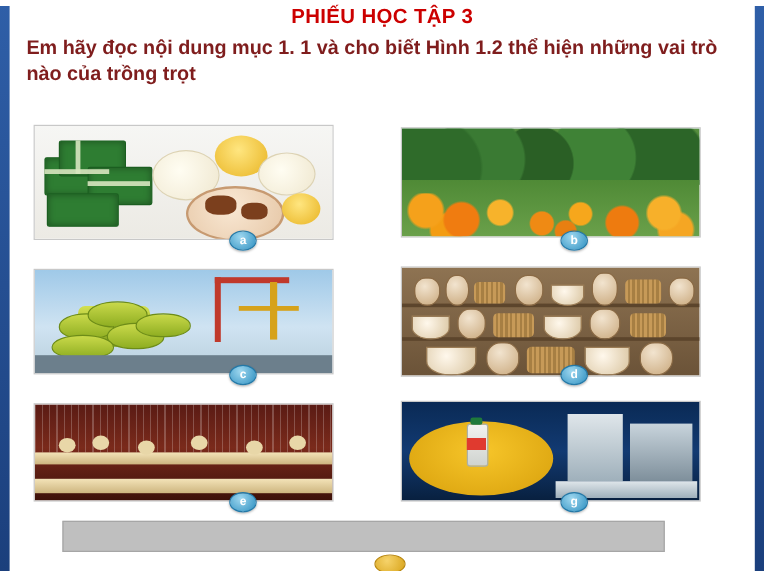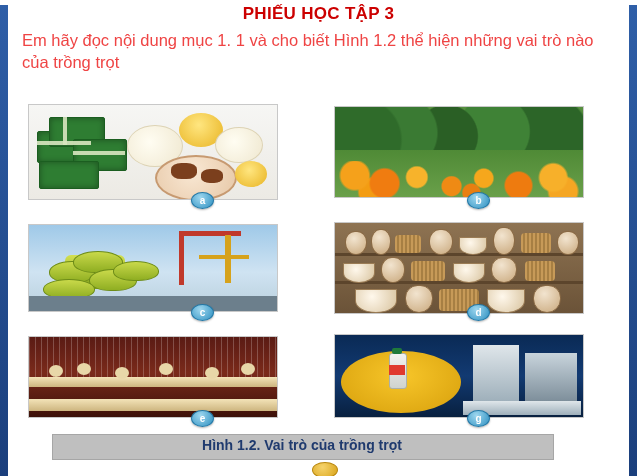--- a/index.html
+++ b/index.html
@@ -55,22 +55,22 @@
     color: #cc0000;
     font-weight: bold;
     font-size: 17px;
     letter-spacing: 0.3px;
   }
   .question {
     position: absolute;
     top: 30px;
     left: 22px;
     width: 590px;
-    color: #ef4444;
-    font-weight: normal;
+    color: #7f1d1d;
+    font-weight: bold;
     font-size: 16.5px;
     line-height: 1.32;
   }
 
   
   .figures {
     position: absolute;
     top: 104px;
     left: 24px;
     width: 584px;
@@ -361,16 +361,15 @@
 
     <div class="badge badge-a">a</div>
     <div class="badge badge-b">b</div>
     <div class="badge badge-c">c</div>
     <div class="badge badge-d">d</div>
     <div class="badge badge-e">e</div>
     <div class="badge badge-g">g</div>
   </div>
 
   <div class="caption-bar"></div>
-  <div class="caption-text">Hình 1.2. Vai trò của trồng trọt</div>
   <div class="caption-knob"></div>
 
 </div>
 
 </body></html>

